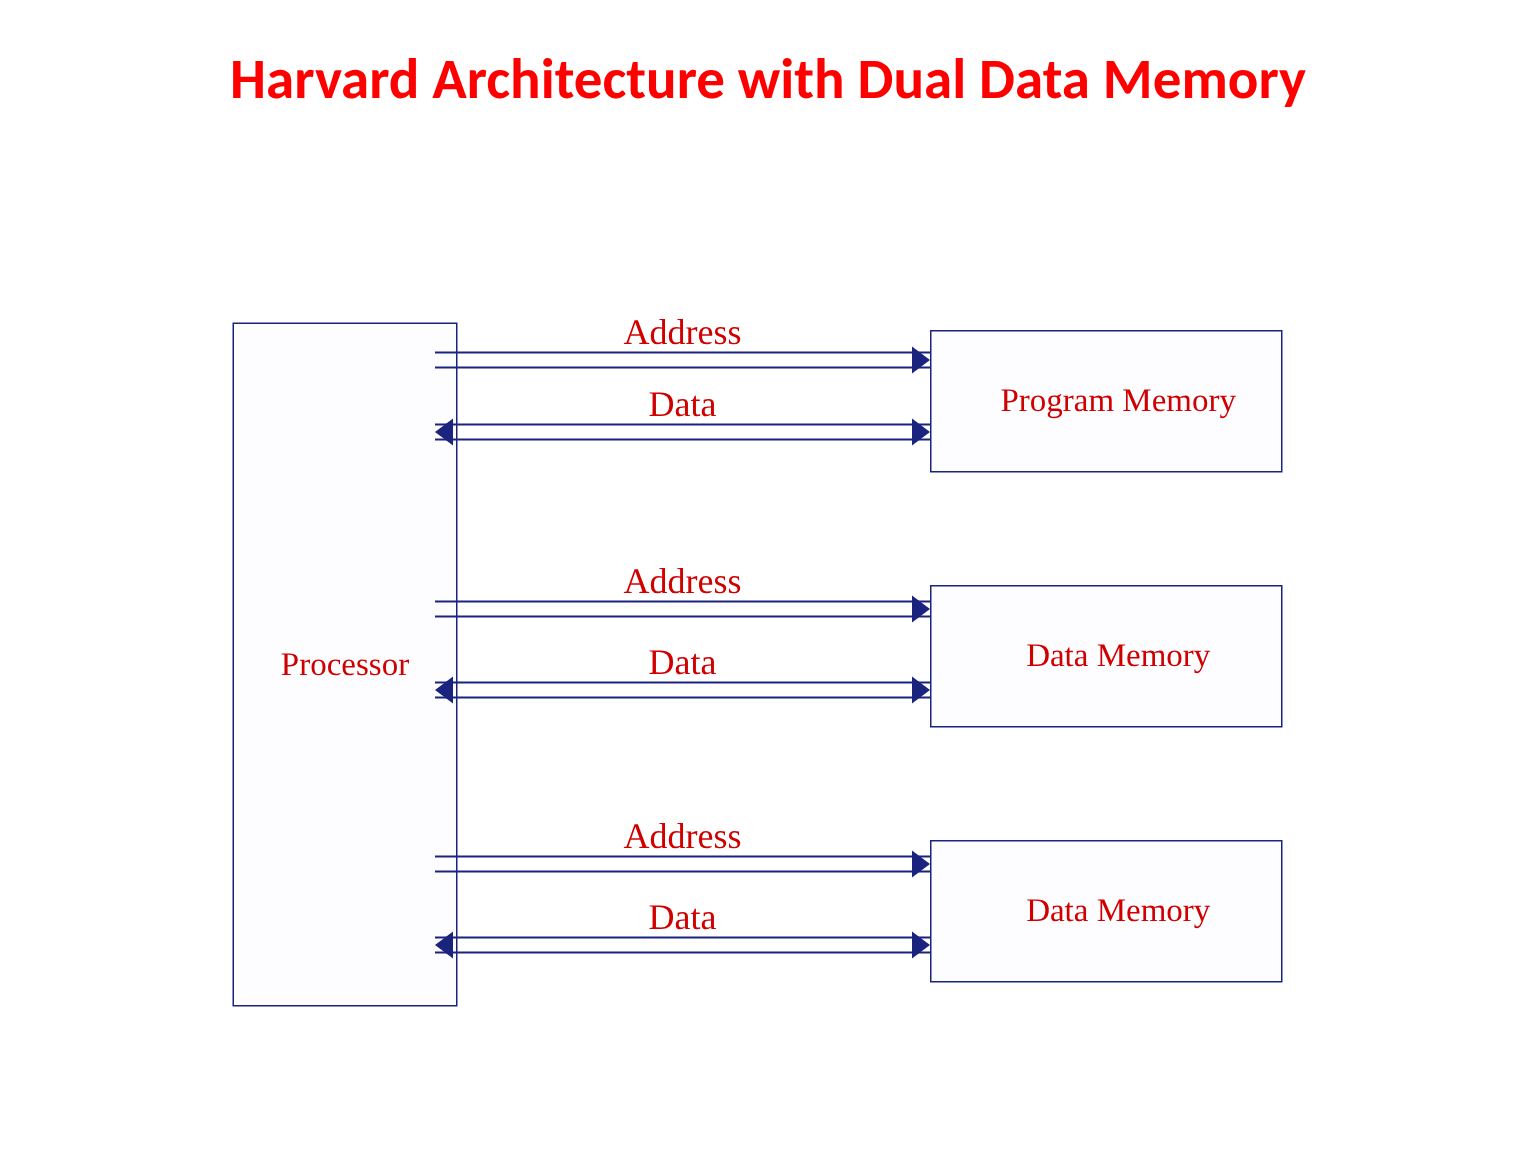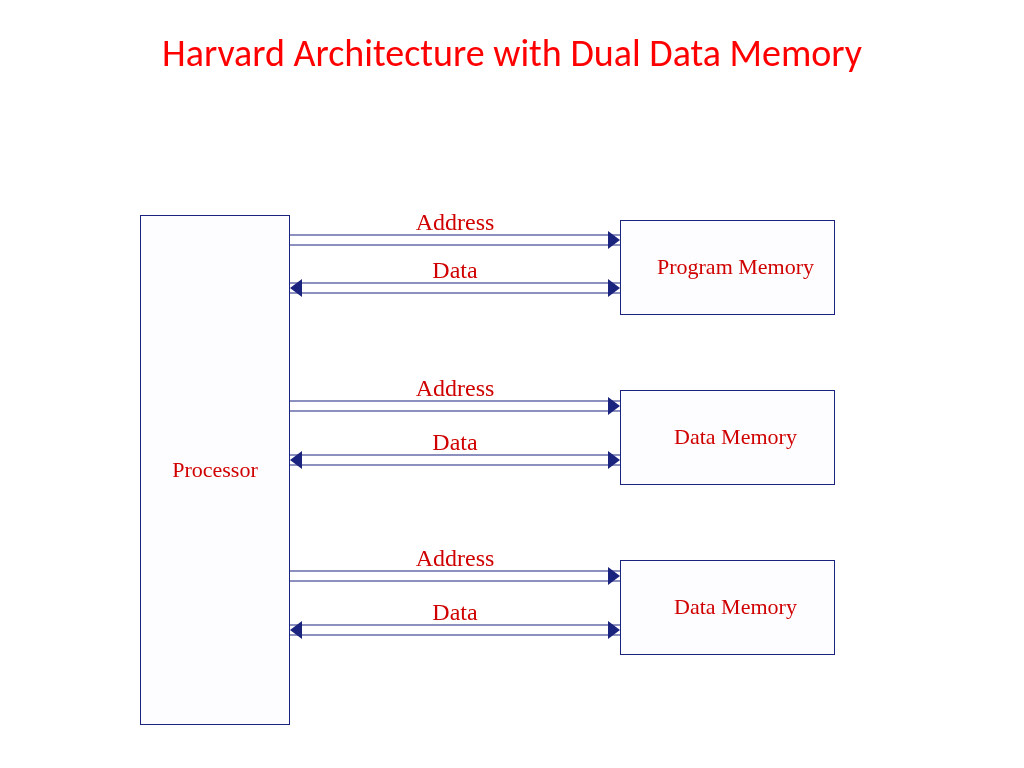--- a/index.html
+++ b/index.html
@@ -17,21 +17,21 @@
     height: 768px;
   }
   .title {
     position: absolute;
     top: 30px;
     left: 0;
     width: 1024px;
     text-align: center;
     color: #ff0000;
     font-size: 38px;
-    font-weight: 400;
+    font-weight: 700;
   }
   .diagram {
     position: absolute;
     left: 140px;
     top: 215px;
     width: 740px;
     height: 500px;
   }
   .box {
     position: absolute;
@@ -42,28 +42,28 @@
     align-items: center;
     justify-content: center;
     color: #d00000;
     font-family: "Brush Script MT", "Segoe Script", cursive;
     font-size: 22px;
     line-height: 1.3;
     text-align: center;
     padding: 4px;
   }
   .processor {
-    left: 0;
+    left: 15px;
     top: 0;
     width: 150px;
-    height: 510px;
+    height: 456px;
   }
   .mem {
     left: 480px;
-    width: 215px;
+    width: 235px;
     height: 95px;
     padding-left: 20px;
   }
   .mem1 { top: 5px; }
   .mem2 { top: 175px; }
   .mem3 { top: 345px; }
 
   .bus-label {
     position: absolute;
     color: #d00000;

